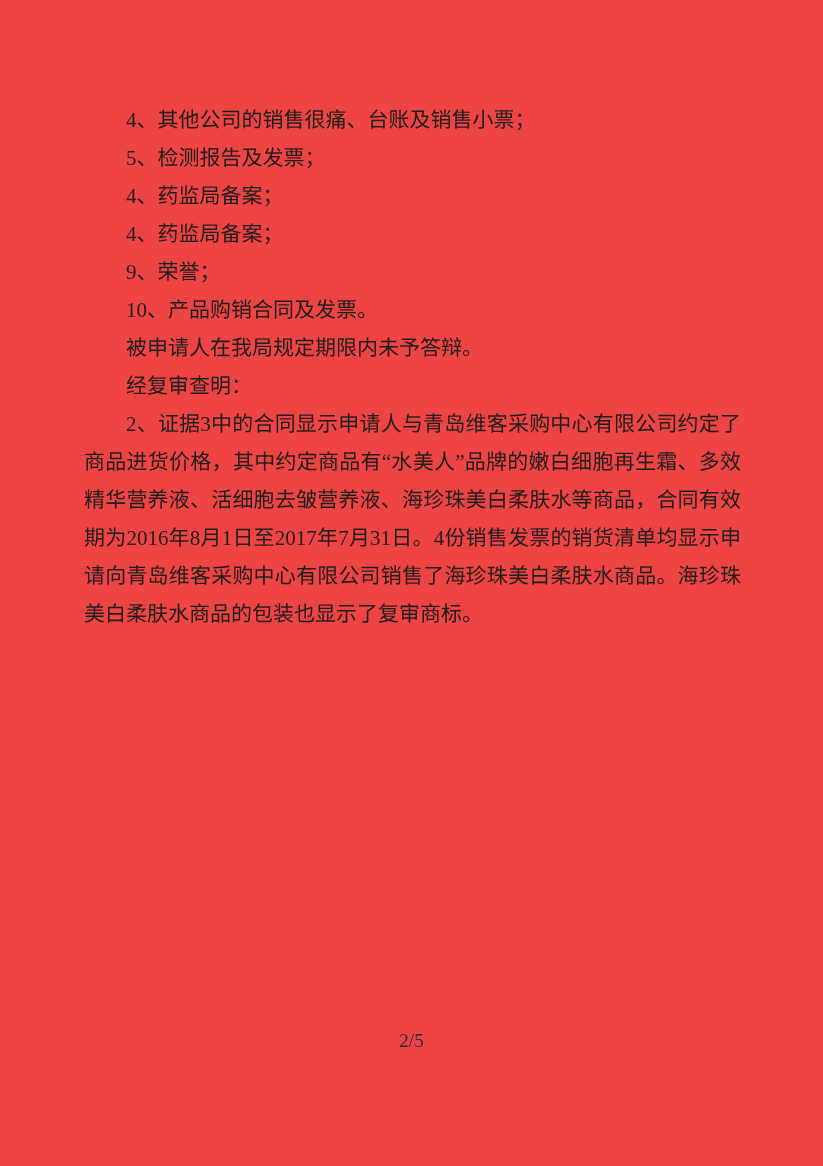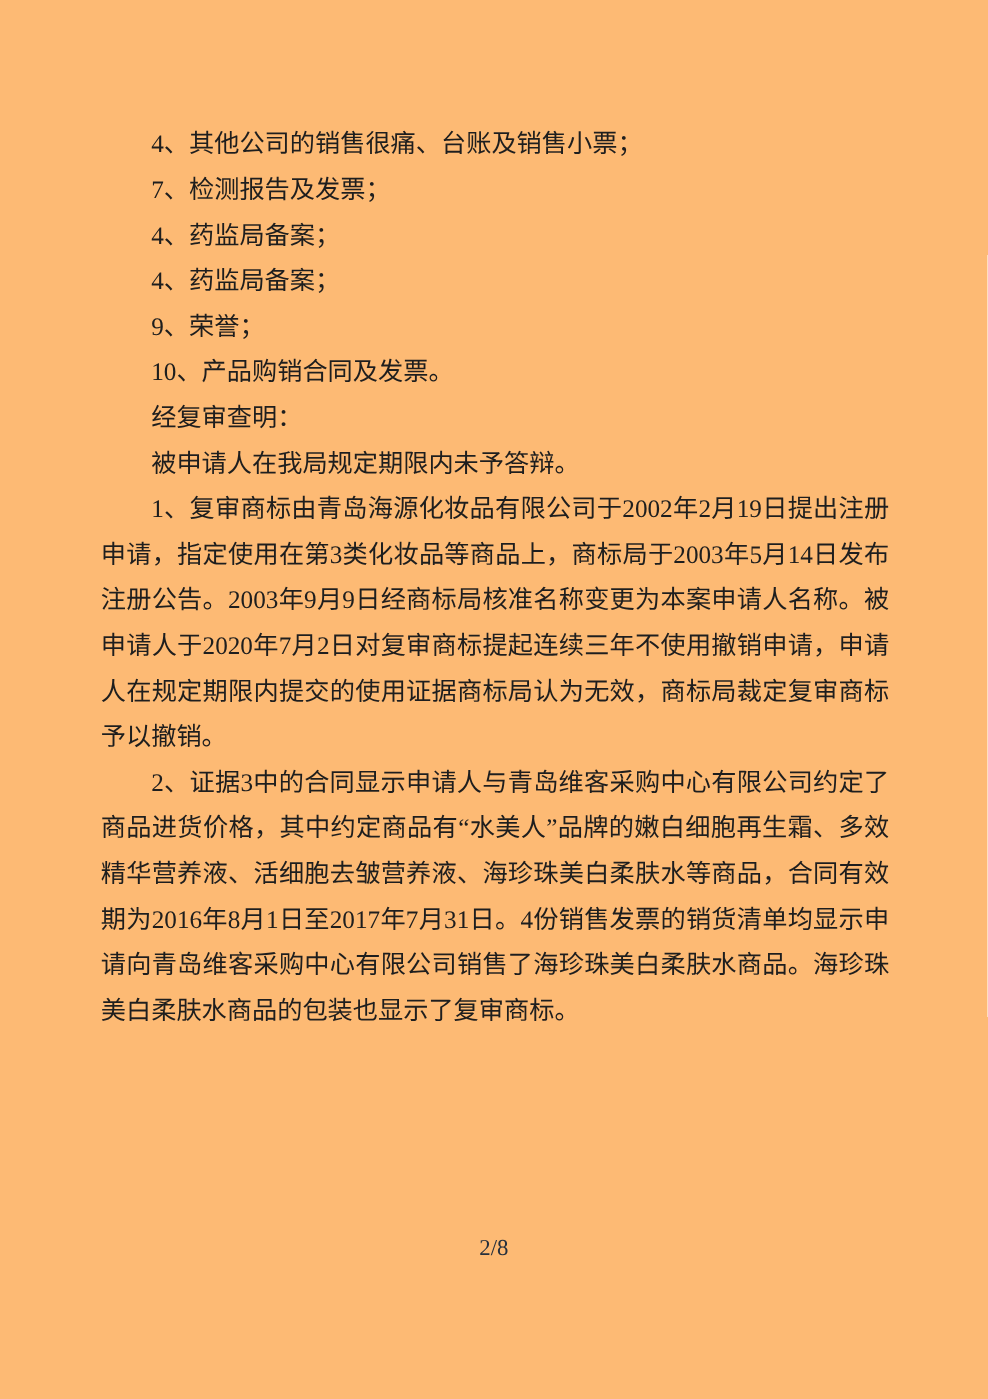--- a/index.html
+++ b/index.html
@@ -4,21 +4,21 @@
 <style>
   html, body {
     margin: 0;
     padding: 0;
     background: #ffffff;
   }
   .page {
     position: relative;
     width: 823px;
     height: 1166px;
-    background: #fdba74;
+    background: #ef4444;
     overflow: hidden;
     font-family: "Liberation Serif", "DejaVu Serif", serif;
     color: #1e1e1e;
   }
   .content {
     position: absolute;
     left: 84px;
     top: 101px;
     width: 657px;
   }
@@ -40,24 +40,23 @@
     line-height: 24px;
     color: #26303d;
   }
 </style>
 </head>
 <body>
 
 <div class="page">
   <div class="content">
     <p class="para">4、其他公司的销售很痛、台账及销售小票；</p>
-    <p class="para">7、检测报告及发票；</p>
+    <p class="para">5、检测报告及发票；</p>
     <p class="para">4、药监局备案；</p>
     <p class="para">4、药监局备案；</p>
     <p class="para">9、荣誉；</p>
     <p class="para">10、产品购销合同及发票。</p>
+    <p class="para">被申请人在我局规定期限内未予答辩。</p>
     <p class="para">经复审查明：</p>
-    <p class="para">被申请人在我局规定期限内未予答辩。</p>
-    <p class="para">1、复审商标由青岛海源化妆品有限公司于2002年2月19日提出注册申请，指定使用在第3类化妆品等商品上，商标局于2003年5月14日发布注册公告。2003年9月9日经商标局核准名称变更为本案申请人名称。被申请人于2020年7月2日对复审商标提起连续三年不使用撤销申请，申请人在规定期限内提交的使用证据商标局认为无效，商标局裁定复审商标予以撤销。</p>
     <p class="para">2、证据3中的合同显示申请人与青岛维客采购中心有限公司约定了商品进货价格，其中约定商品有“水美人”品牌的嫩白细胞再生霜、多效精华营养液、活细胞去皱营养液、海珍珠美白柔肤水等商品，合同有效期为2016年8月1日至2017年7月31日。4份销售发票的销货清单均显示申请向青岛维客采购中心有限公司销售了海珍珠美白柔肤水商品。海珍珠美白柔肤水商品的包装也显示了复审商标。</p>
   </div>
-  <div class="footer">2/8</div>
+  <div class="footer">2/5</div>
 </div>
 
 </body></html>

